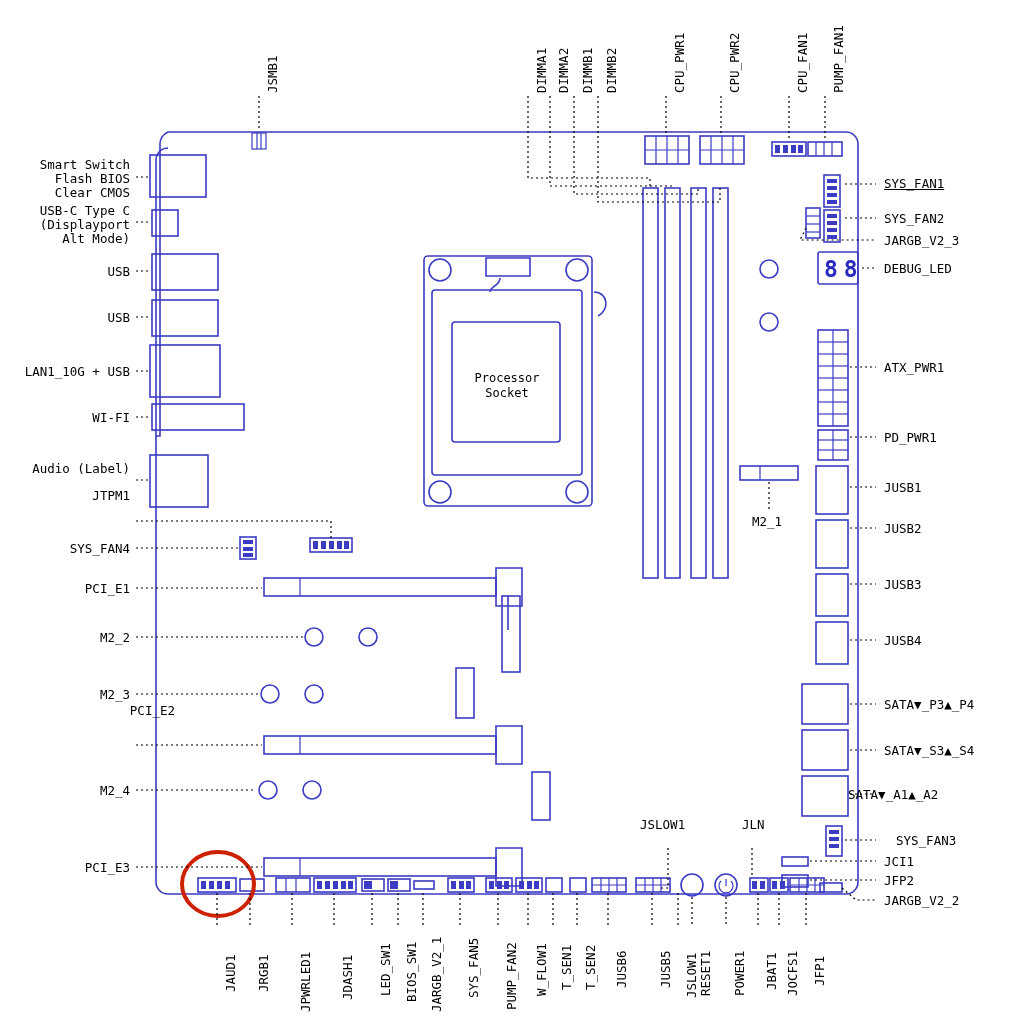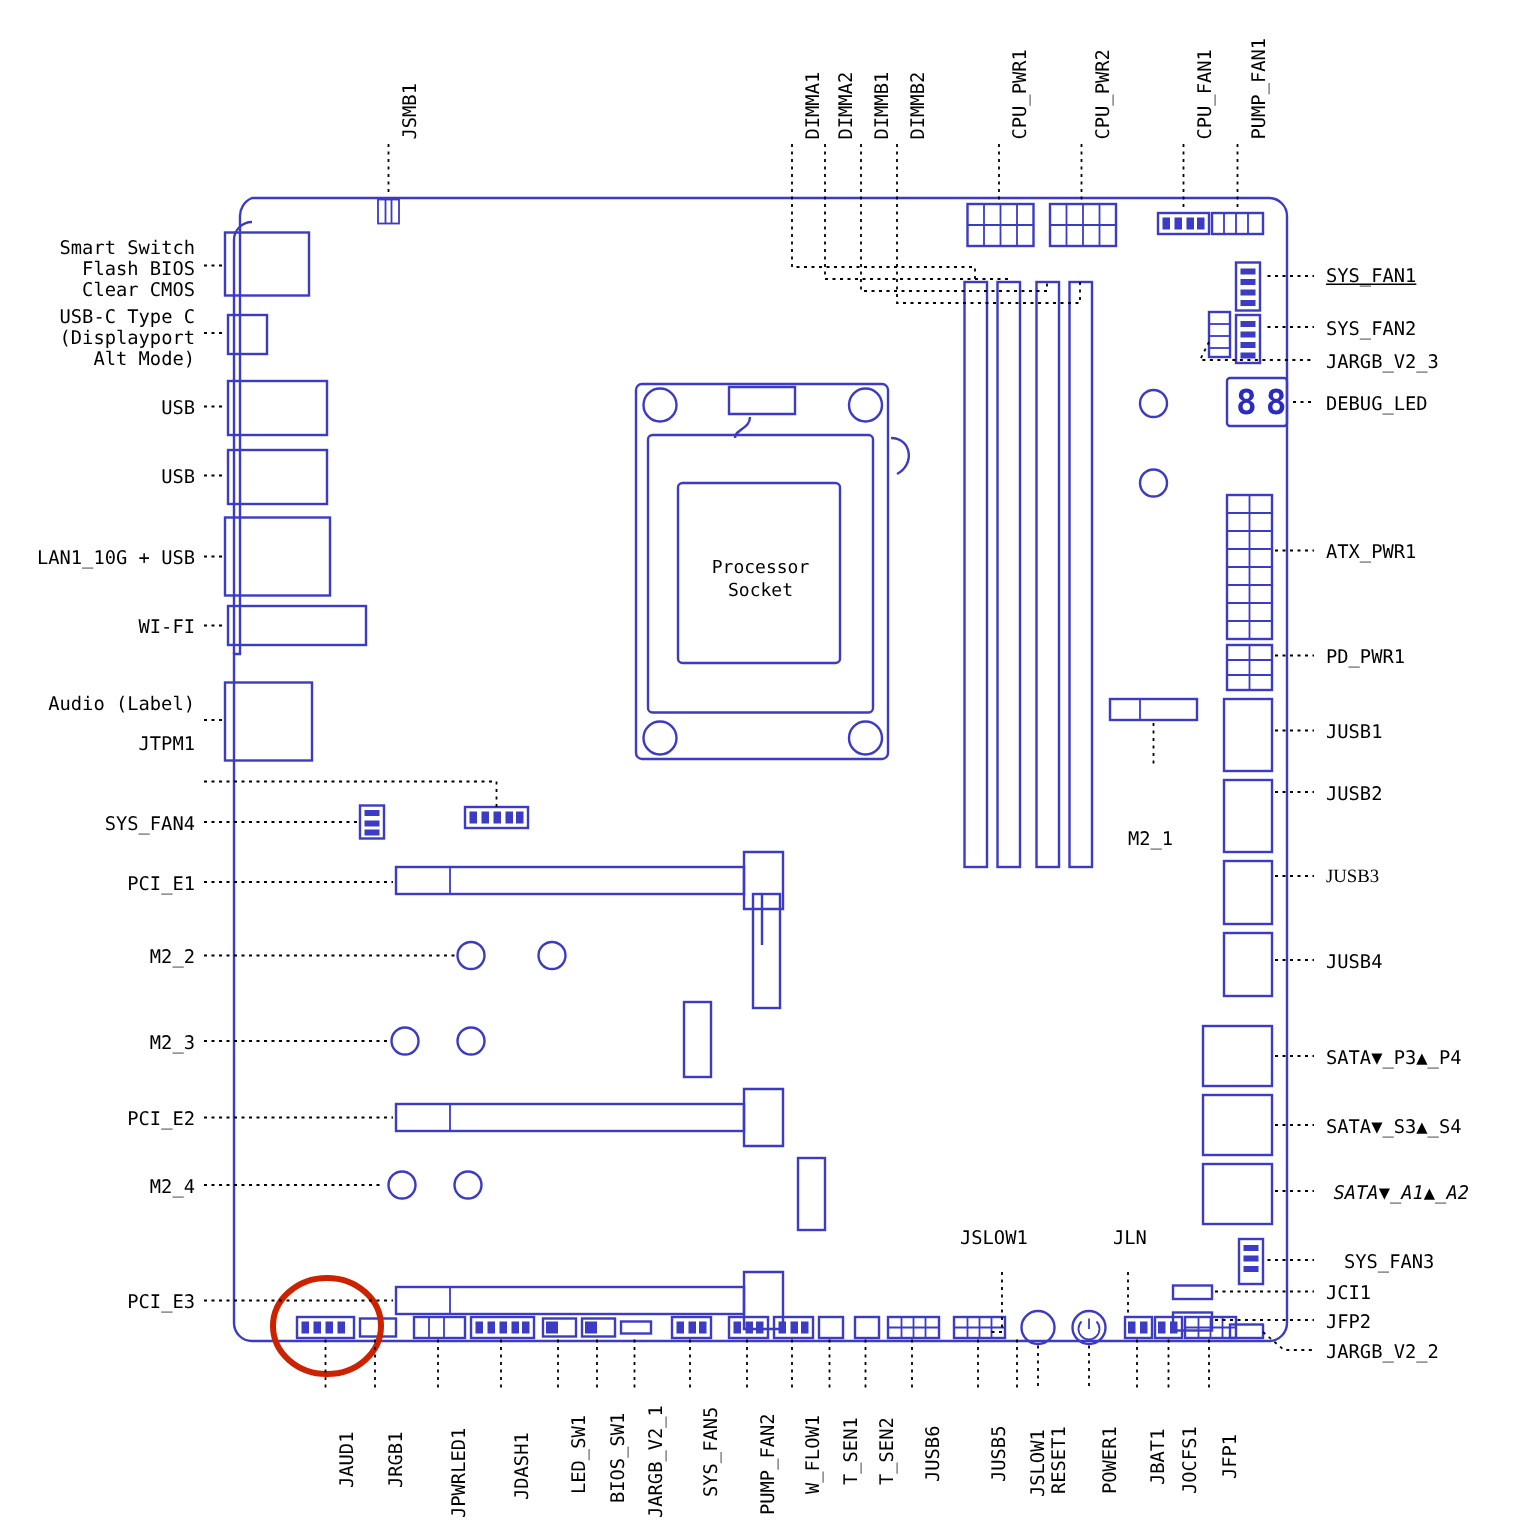--- a/index.html
+++ b/index.html
@@ -376,43 +376,43 @@
 <div class="lbl left" style="left:0;top:265px;width:130px;">USB</div>
 <div class="lbl left" style="left:0;top:311px;width:130px;">USB</div>
 <div class="lbl left" style="left:0;top:365px;width:130px;">LAN1_10G + USB</div>
 <div class="lbl left" style="left:0;top:411px;width:130px;">WI-FI</div>
 <div class="lbl left" style="left:0;top:462px;width:130px;">Audio (Label)</div>
 <div class="lbl left" style="left:0;top:489px;width:130px;">JTPM1</div>
 <div class="lbl left" style="left:0;top:542px;width:130px;">SYS_FAN4</div>
 <div class="lbl left" style="left:0;top:582px;width:130px;">PCI_E1</div>
 <div class="lbl left" style="left:0;top:631px;width:130px;">M2_2</div>
 <div class="lbl left" style="left:0;top:688px;width:130px;">M2_3</div>
-<div class="lbl left" style="left:0;top:739px;width:130px;">PCI_E2</div>
+<div class="lbl left" style="left:0;top:704px;width:130px;padding-left:45px;">PCI_E2</div>
 <div class="lbl left" style="left:0;top:784px;width:130px;">M2_4</div>
 <div class="lbl left" style="left:0;top:861px;width:130px;">PCI_E3</div>
 
 <div class="lbl right" style="left:884px;top:177px;text-decoration:underline;">SYS_FAN1</div>
 <div class="lbl right" style="left:884px;top:212px;">SYS_FAN2</div>
 <div class="lbl right" style="left:884px;top:234px;">JARGB_V2_3</div>
 <div class="lbl right" style="left:884px;top:262px;">DEBUG_LED</div>
 <div class="lbl right" style="left:884px;top:361px;">ATX_PWR1</div>
 <div class="lbl right" style="left:884px;top:431px;">PD_PWR1</div>
 <div class="lbl right" style="left:884px;top:481px;">JUSB1</div>
 <div class="lbl right" style="left:884px;top:522px;">JUSB2</div>
-<div class="lbl right" style="left:884px;top:578px;font-family:Liberation Serif, serif;">JUSB3</div>
+<div class="lbl right" style="left:884px;top:578px;">JUSB3</div>
 <div class="lbl right" style="left:884px;top:634px;">JUSB4</div>
 <div class="lbl right" style="left:884px;top:698px;">SATA▼_P3▲_P4</div>
 <div class="lbl right" style="left:884px;top:744px;">SATA▼_S3▲_S4</div>
-<div class="lbl right" style="left:889px;top:788px;font-style:italic;">SATA▼_A1▲_A2</div>
+<div class="lbl right" style="left:848px;top:788px;">SATA▼_A1▲_A2</div>
 <div class="lbl right" style="left:896px;top:834px;">SYS_FAN3</div>
 <div class="lbl right" style="left:884px;top:855px;">JCI1</div>
 <div class="lbl right" style="left:884px;top:874px;">JFP2</div>
 <div class="lbl right" style="left:884px;top:894px;">JARGB_V2_2</div>
 
-<div class="lbl" style="left:752px;top:515px;margin-top:37px;">M2_1</div>
+<div class="lbl" style="left:752px;top:515px;">M2_1</div>
 <div class="lbl" style="left:640px;top:818px;">JSLOW1</div>
 <div class="lbl" style="left:742px;top:818px;">JLN</div>
 
 <div class="vert" style="left:223px;top:992px;">JAUD1</div>
 <div class="vert" style="left:256px;top:992px;">JRGB1</div>
 <div class="vert" style="left:298px;top:1012px;">JPWRLED1</div>
 <div class="vert" style="left:340px;top:1000px;">JDASH1</div>
 <div class="vert" style="left:378px;top:996px;">LED_SW1</div>
 <div class="vert" style="left:404px;top:1002px;">BIOS_SW1</div>
 <div class="vert" style="left:429px;top:1012px;">JARGB_V2_1</div>

